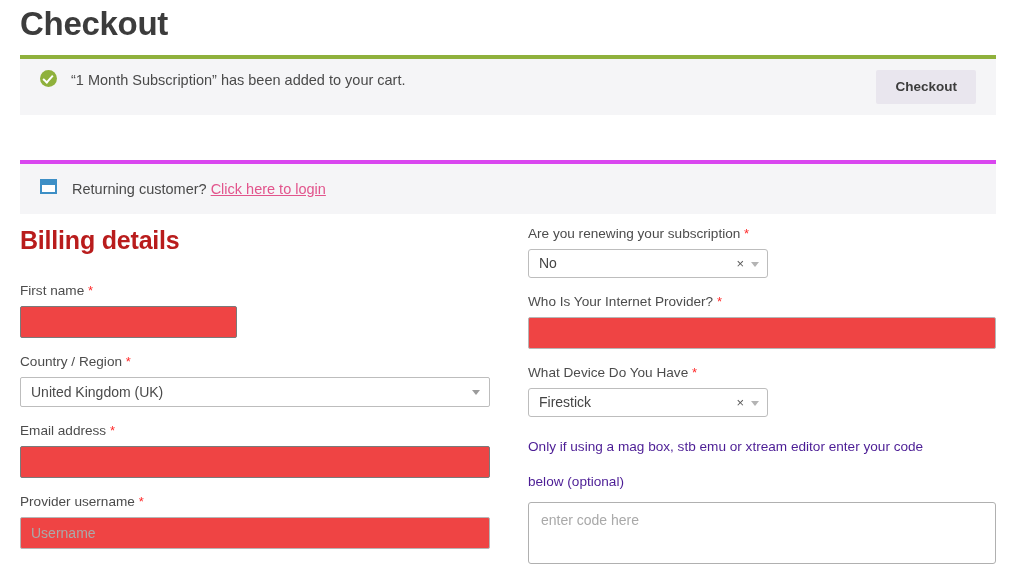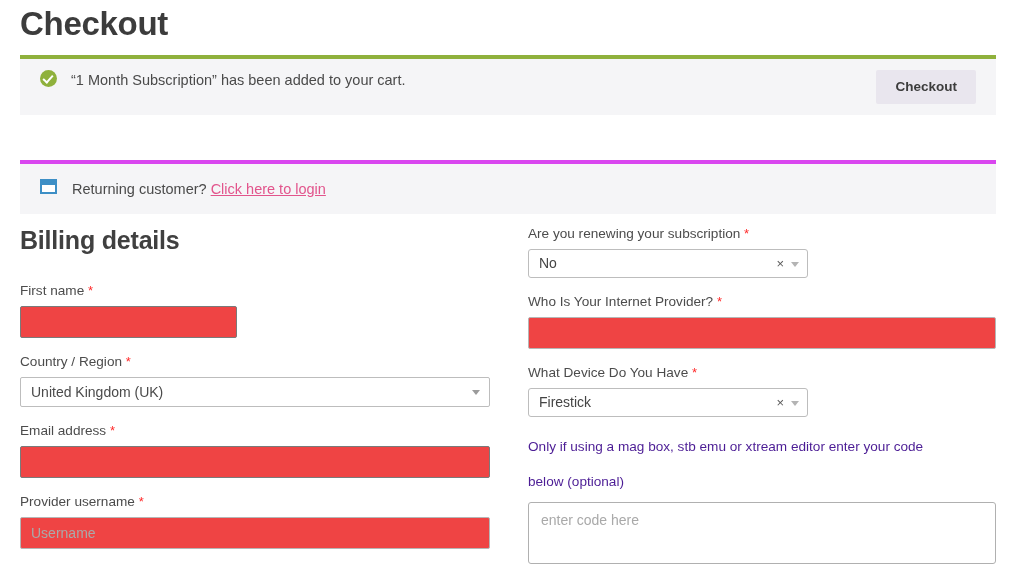--- a/index.html
+++ b/index.html
@@ -110,21 +110,21 @@
   .col {
     position: absolute;
     top: 225px;
   }
   .col-left  { left: 20px;  width: 470px; }
   .col-right { left: 528px; width: 468px; }
 
   .section-title {
     font-size: 25px;
     font-weight: bold;
-    color: #404040;
+    color: #b91c1c;
     margin: 0 0 27px 0;
     line-height: 30px;
     letter-spacing: -0.2px;
   }
 
   .field { margin-bottom: 15px; }
   .field-label {
     display: block;
     font-size: 13.6px;
     color: #4c4c4c;
@@ -170,21 +170,21 @@
     right: 10px; top: 13px;
     width: 0; height: 0;
     border-left: 4px solid transparent;
     border-right: 4px solid transparent;
     border-top: 5px solid #9b9b9b;
   }
 
   
   .select2 {
     position: relative;
-    width: 280px;
+    width: 240px;
     height: 29px;
     border: 1px solid #bdbdbd;
     border-radius: 3px;
     background: #ffffff;
     padding: 0 36px 0 10px;
     font-size: 14px;
     color: #444444;
     line-height: 27px;
     white-space: nowrap;
     overflow: hidden;

